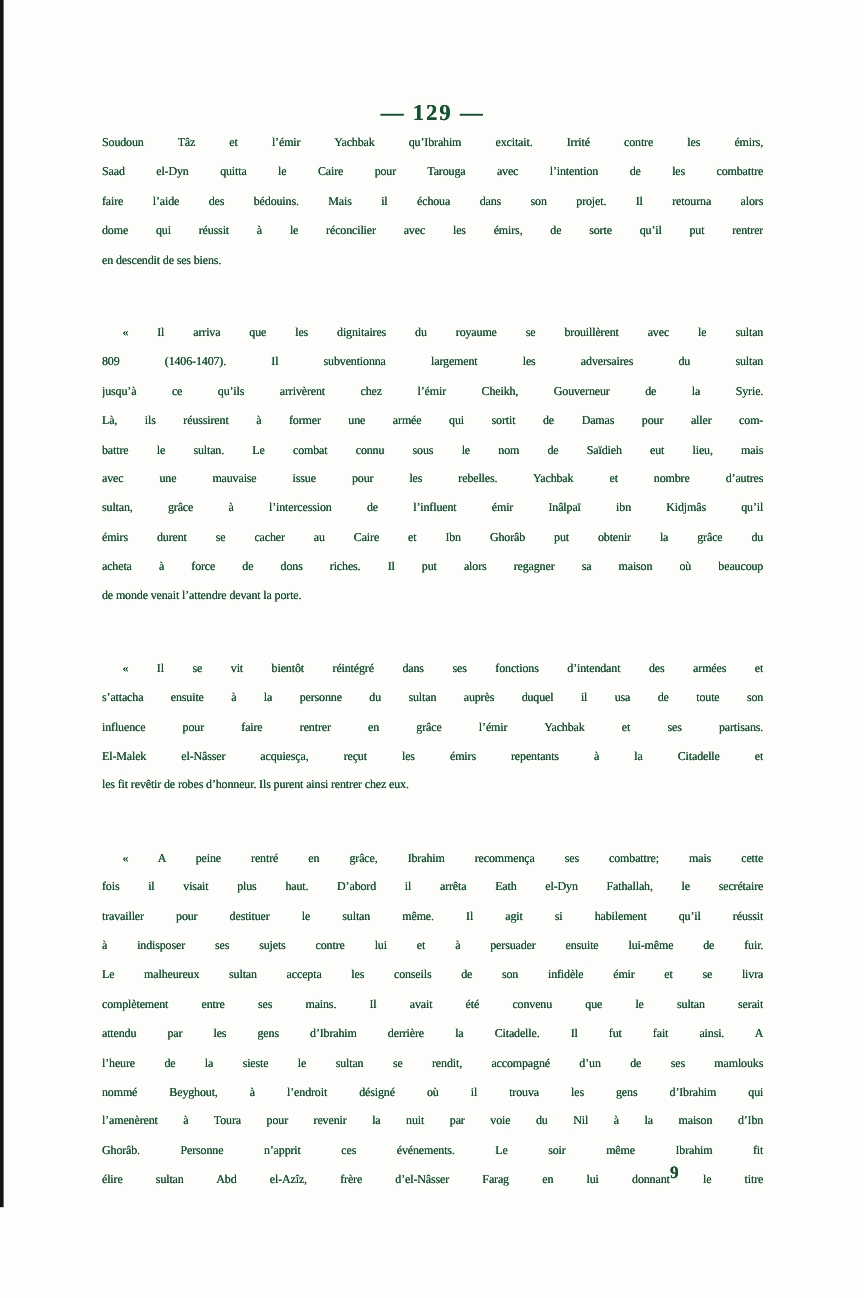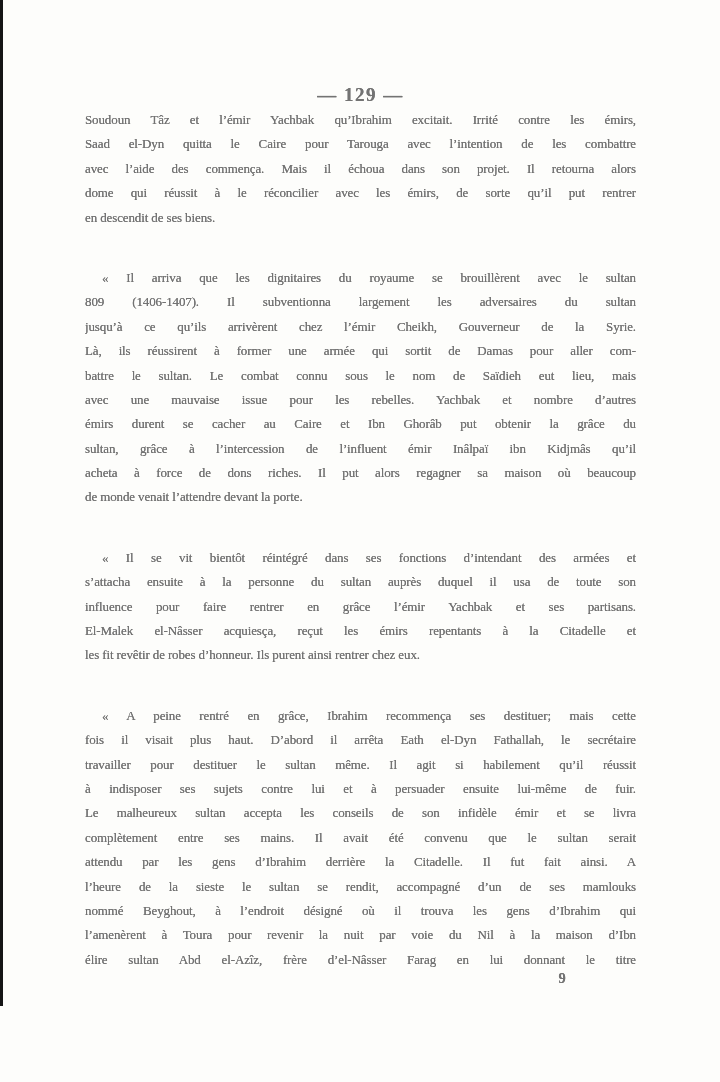--- a/index.html
+++ b/index.html
@@ -5,39 +5,39 @@
   html,body{margin:0;padding:0;}
   body{
     width:720px;height:1082px;
     background:#fdfdfb;
     position:relative;
     overflow:hidden;
   }
   .page{
     position:absolute;inset:0;
     font-family:"Liberation Serif","DejaVu Serif",serif;
-    color:#737373;
+    color:#14532d;
   }
   .scan-edge-line{
     position:absolute;left:0;top:0;width:3px;height:1006px;
     background:#151515;
   }
   .page-header{
     position:absolute;top:84px;left:85px;width:551px;
     text-align:center;
     font-size:19px;font-weight:bold;
     letter-spacing:1.5px;
     text-shadow:0 0 .4px currentColor;
   }
   .text-block{
     position:absolute;left:85px;top:108px;width:551px;
   }
   .line{
     height:24.4px;line-height:24.4px;
-    font-size:13px;
+    font-size:10px;
     letter-spacing:-0.12px;
     white-space:normal;
     overflow:hidden;
     text-shadow:0 0 .45px currentColor;
   }
   .line.just{
     text-align:justify;
     
     text-align-last:justify;
   }
@@ -51,44 +51,45 @@
 </style>
 </head>
 <body>
 
 <div class="page">
   <div class="scan-edge-line"></div>
   <div class="page-header">— 129 —</div>
   <div class="text-block">
       <div class="line just">Soudoun Tâz et l’émir Yachbak qu’Ibrahim excitait. Irrité contre les émirs,</div>
       <div class="line just">Saad el-Dyn quitta le Caire pour Tarouga avec l’intention de les combattre</div>
-      <div class="line just">avec l’aide des commença. Mais il échoua dans son projet. Il retourna alors</div>
+      <div class="line just">faire l’aide des bédouins. Mais il échoua dans son projet. Il retourna alors</div>
       <div class="line just">dome qui réussit à le réconcilier avec les émirs, de sorte qu’il put rentrer</div>
       <div class="line">en descendit de ses biens.</div>
       <div class="line just ind">« Il arriva que les dignitaires du royaume se brouillèrent avec le sultan</div>
       <div class="line just">809 (1406-1407). Il subventionna largement les adversaires du sultan</div>
       <div class="line just">jusqu’à ce qu’ils arrivèrent chez l’émir Cheikh, Gouverneur de la Syrie.</div>
       <div class="line just">Là, ils réussirent à former une armée qui sortit de Damas pour aller com-</div>
       <div class="line just">battre le sultan. Le combat connu sous le nom de Saïdieh eut lieu, mais</div>
       <div class="line just">avec une mauvaise issue pour les rebelles. Yachbak et nombre d’autres</div>
+      <div class="line just">sultan, grâce à l’intercession de l’influent émir Inâlpaï ibn Kidjmâs qu’il</div>
       <div class="line just">émirs durent se cacher au Caire et Ibn Ghorâb put obtenir la grâce du</div>
-      <div class="line just">sultan, grâce à l’intercession de l’influent émir Inâlpaï ibn Kidjmâs qu’il</div>
       <div class="line just">acheta à force de dons riches. Il put alors regagner sa maison où beaucoup</div>
       <div class="line">de monde venait l’attendre devant la porte.</div>
       <div class="line just ind">« Il se vit bientôt réintégré dans ses fonctions d’intendant des armées et</div>
       <div class="line just">s’attacha ensuite à la personne du sultan auprès duquel il usa de toute son</div>
       <div class="line just">influence pour faire rentrer en grâce l’émir Yachbak et ses partisans.</div>
       <div class="line just">El-Malek el-Nâsser acquiesça, reçut les émirs repentants à la Citadelle et</div>
       <div class="line">les fit revêtir de robes d’honneur. Ils purent ainsi rentrer chez eux.</div>
-      <div class="line just ind">« A peine rentré en grâce, Ibrahim recommença ses destituer; mais cette</div>
+      <div class="line just ind">« A peine rentré en grâce, Ibrahim recommença ses combattre; mais cette</div>
       <div class="line just">fois il visait plus haut. D’abord il arrêta Eath el-Dyn Fathallah, le secrétaire</div>
       <div class="line just">travailler pour destituer le sultan même. Il agit si habilement qu’il réussit</div>
       <div class="line just">à indisposer ses sujets contre lui et à persuader ensuite lui-même de fuir.</div>
       <div class="line just">Le malheureux sultan accepta les conseils de son infidèle émir et se livra</div>
       <div class="line just">complètement entre ses mains. Il avait été convenu que le sultan serait</div>
       <div class="line just">attendu par les gens d’Ibrahim derrière la Citadelle. Il fut fait ainsi. A</div>
       <div class="line just">l’heure de la sieste le sultan se rendit, accompagné d’un de ses mamlouks</div>
       <div class="line just">nommé Beyghout, à l’endroit désigné où il trouva les gens d’Ibrahim qui</div>
       <div class="line just">l’amenèrent à Toura pour revenir la nuit par voie du Nil à la maison d’Ibn</div>
+      <div class="line just">Ghorâb. Personne n’apprit ces événements. Le soir même Ibrahim fit</div>
       <div class="line just">élire sultan Abd el-Azîz, frère d’el-Nâsser Farag en lui donnant le titre</div>
     </div>
   <div class="signature-mark">9</div>
 </div>
 
 </body></html>

